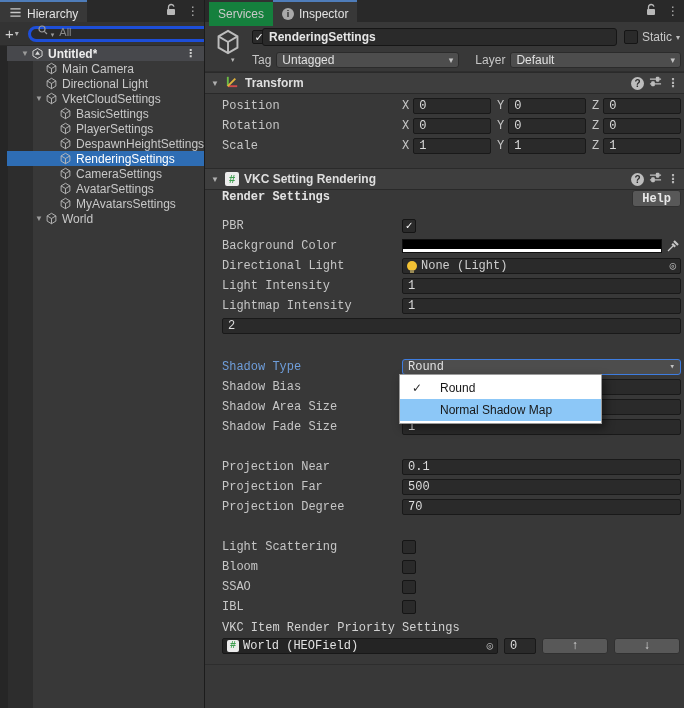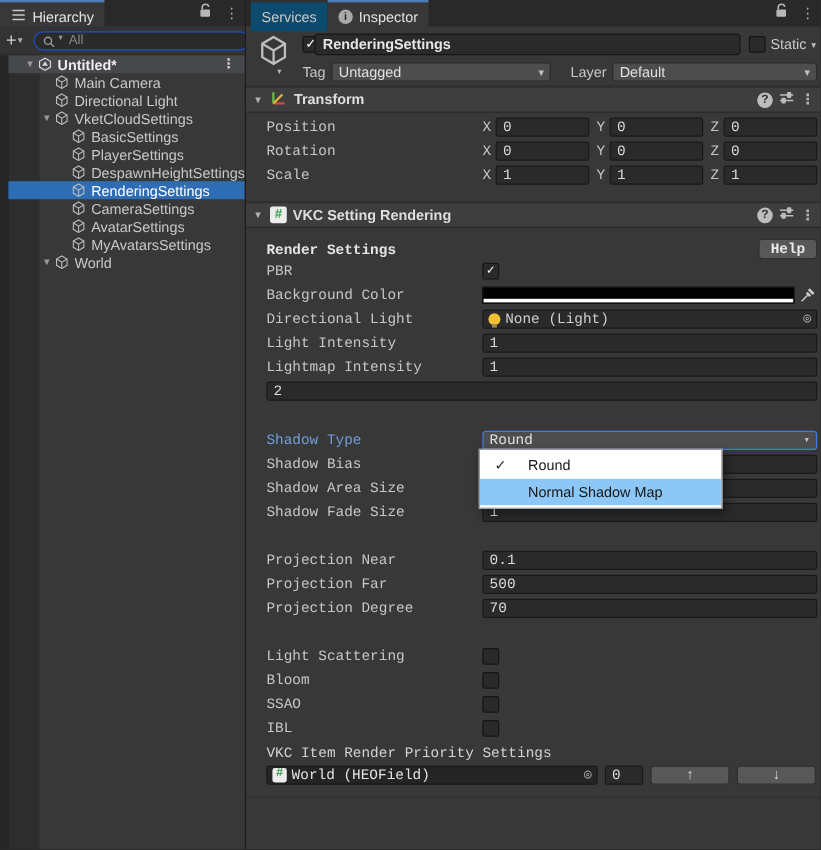--- a/index.html
+++ b/index.html
@@ -5,34 +5,34 @@
   html,body{margin:0;padding:0;background:#1e1e1e;}
   .app{position:relative;width:684px;height:708px;background:#383838;
        font-family:"Liberation Sans","DejaVu Sans",sans-serif;overflow:hidden;
        -webkit-font-smoothing:antialiased;}
   .app, .app *{box-sizing:border-box;}
 
   
   .tabbar{position:absolute;top:0;left:0;right:0;height:22px;background:#292929;display:flex;align-items:stretch;}
   .tab{display:flex;align-items:center;gap:5px;font-size:12px;color:#c9c9c9;padding:12px 9px;}
   .tab.active{background:#383838;border-top:2px solid #4f7dba;color:#e2e2e2;}
-  .tab.inactive{background:#0c4a6e;margin-left:4px;border-top:2px solid #313131;}
+  .tab.inactive{background:#15803d;margin-left:4px;border-top:2px solid #313131;}
   .bar-icons{position:absolute;right:5px;top:0;height:22px;display:flex;align-items:center;gap:9px;}
   .kebab{color:#b4b4b4;font-size:12px;line-height:1;cursor:pointer;}
   .icon-sm{display:inline-block;}
 
   
   .hier{position:absolute;left:0;top:0;width:204px;height:708px;background:#383838;}
   .vdiv{position:absolute;left:204px;top:0;width:1px;height:708px;background:#1c1c1c;z-index:5;}
   .toolbar{position:absolute;top:22px;left:0;right:0;height:24px;background:#333333;
            border-bottom:1px solid #2a2a2a;display:flex;align-items:center;padding:0 5px;}
   .plusbtn{display:flex;align-items:center;color:#d2d2d2;font-size:15px;line-height:1;gap:1px;cursor:pointer;}
   .plusbtn .tiny-caret{font-size:8px;color:#b0b0b0;}
-  .search{flex:1;margin-left:9px;height:16px;background:#2a2a2a;border:1px solid #1d4ed8;
-          border-radius:8px;display:flex;align-items:flex-start;padding:0 6px;gap:3px;}
+  .search{flex:1;margin-left:9px;height:16px;background:#2a2a2a;border:3px solid #1d4ed8;
+          border-radius:8px;display:flex;align-items:flex-end;padding:0 6px;gap:3px;}
   .search input{flex:1;min-width:0;background:transparent;border:none;outline:none;
                 color:#cccccc;font-size:11px;font-family:inherit;}
   .search input::placeholder{color:#8a8a8a;}
   .tree{position:absolute;top:46px;left:0;right:0;bottom:0;background:#383838;overflow:hidden;}
   .gutterA{position:absolute;left:0;top:0;bottom:0;width:8px;background:#262626;}
   .gutterB{position:absolute;left:8px;top:0;bottom:0;width:25px;background:#2d2d2d;}
   .trow{position:relative;height:15px;margin-left:7px;display:flex;align-items:center;
         font-size:12px;color:#c8c8c8;white-space:nowrap;cursor:pointer;}
   .trow.header{background:#47484c;color:#ededed;font-weight:bold;}
   .trow.selected{background:#2e6db4;color:#ffffff;}
@@ -81,21 +81,21 @@
   .prow .lbl.blue{color:#6f9edb;}
   .prow .ctl{flex:1;display:flex;align-items:center;min-width:0;}
   .tf{flex:1;min-width:0;height:16px;background:#2a2a2a;border:1px solid #191919;border-radius:2px;
       color:#dcdcdc;font-size:12px;line-height:14px;padding:0 5px;white-space:nowrap;overflow:hidden;}
   .axgrp{flex:1;display:flex;align-items:center;gap:4px;min-width:0;margin-right:6px;}
   .axgrp:last-child{margin-right:0;}
   .axl{flex:none;color:#c6c6c6;font-size:12px;}
   .cb{width:14px;height:14px;background:#2a2a2a;border:1px solid #151515;border-radius:2px;
       color:#ffffff;font-size:11px;line-height:12px;text-align:center;cursor:pointer;flex:none;}
   .gap20{height:20px;} .gap21{height:21px;}
-  .secrow{display:flex;align-items:flex-end;height:26px;padding:0 3px 0 17px;font-size:12px;
+  .secrow{display:flex;align-items:flex-start;height:26px;padding:0 3px 0 17px;font-size:12px;
           color:#e3e3e3;font-weight:bold;}
   .secrow .spacer{flex:1;}
   .btn{background:#585858;border:1px solid #303030;border-radius:3px;color:#e8e8e8;
        font-size:11px;display:flex;align-items:center;justify-content:center;cursor:pointer;}
   .helpbtn{height:17px;padding:0 9px;font-size:12px;}
   .swatch{flex:1;height:14px;background:#000000;border:1px solid #101010;position:relative;cursor:pointer;}
   .swatch::after{content:"";position:absolute;left:0;right:0;bottom:0;height:3px;background:#ffffff;}
   .eyedrop{width:16px;height:16px;flex:none;margin-left:3px;cursor:pointer;}
   .objf{flex:1;min-width:0;height:16px;background:#2a2a2a;border:1px solid #181818;border-radius:2px;
         display:flex;align-items:center;gap:4px;padding:0 4px;font-size:12px;color:#cfcfcf;cursor:pointer;}

